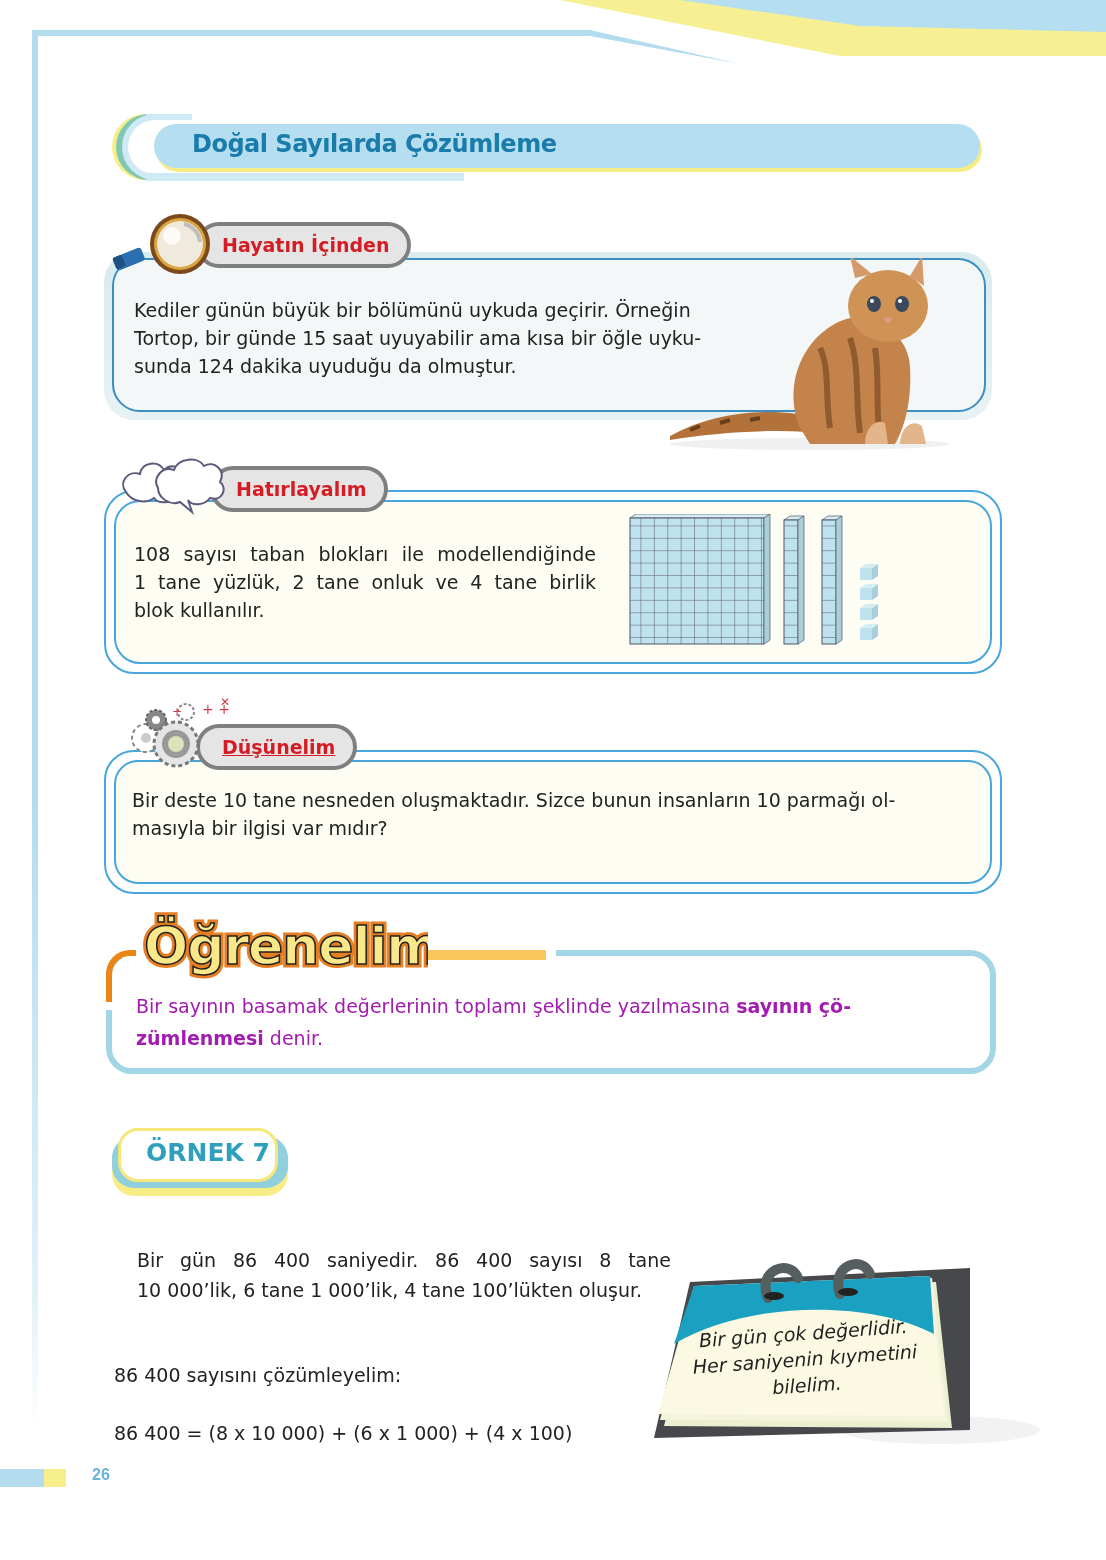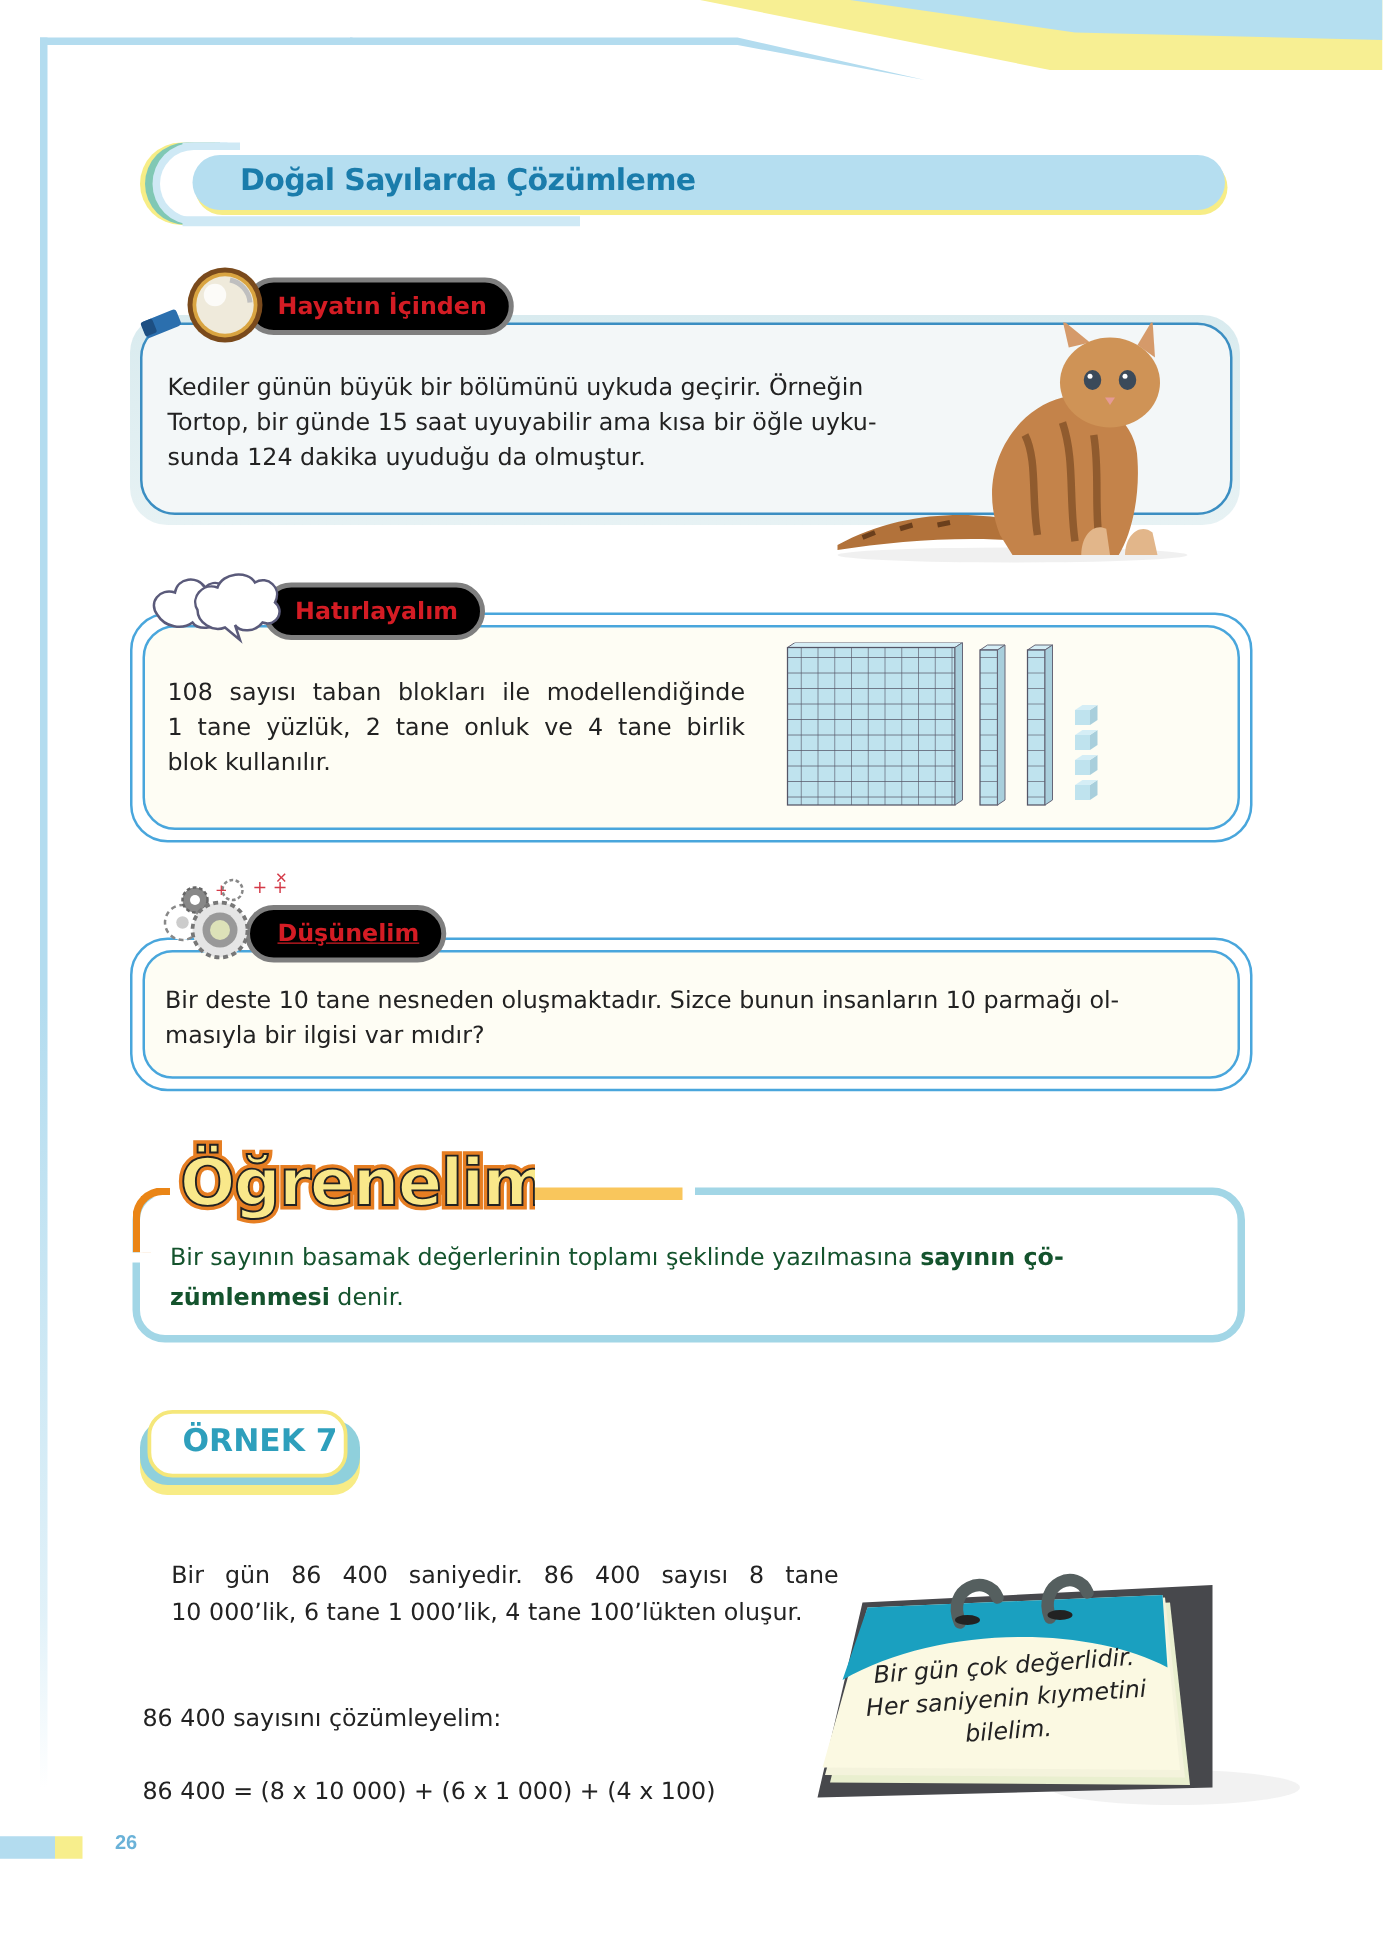--- a/index.html
+++ b/index.html
@@ -24,21 +24,21 @@
   .title-pill-shadow { position: absolute; left: 44px; top: 16px; width: 826px; height: 44px; border-radius: 22px; background: #f7ed86; }
   .title-pill { position: absolute; left: 42px; top: 12px; width: 826px; height: 44px; border-radius: 22px; background: #b5def0; }
   .title-text { position: absolute; left: 80px; top: 18px; font-family: "DejaVu Sans", sans-serif; font-weight: bold; font-size: 24px; color: #1a7cab; letter-spacing: -0.5px; }
 
   
   .box { position: absolute; }
   .box-outer { position: absolute; inset: 0; border-radius: 26px; }
   .box-inner { position: absolute; border-radius: 22px; }
   .box-text { position: absolute; font-size: 19px; line-height: 28px; color: #222; }
 
-  .label-pill { position: absolute; height: 46px; border: 4px solid #7f7f7f; border-radius: 24px; background: #000000;
+  .label-pill { position: absolute; height: 46px; border: 4px solid #7f7f7f; border-radius: 24px; background: #e5e5e5;
     font-family: "DejaVu Sans", sans-serif; font-weight: bold; font-size: 19px; color: #d41c24; padding: 8px 18px 0 22px; white-space: nowrap; }
 
   
   #box1 { left: 104px; top: 252px; width: 888px; height: 168px; }
   #box1 .box-outer { background: linear-gradient(to bottom, #d9ebef, #e7f2f4); border-radius: 30px; }
   #box1 .box-inner { left: 8px; top: 6px; right: 6px; bottom: 8px; border: 2px solid #3b8ec2; background: #f3f7f8; border-radius: 28px; }
   #box1 .box-text { left: 30px; top: 44px; width: 660px; }
 
   
   .magnifier { position: absolute; left: 112px; top: 212px; width: 100px; height: 70px; }
@@ -50,36 +50,36 @@
   #box2 { left: 104px; top: 490px; width: 898px; height: 184px; }
   #box2 .box-outer { border: 2px solid #49a6dc; background: #fff; border-radius: 30px; }
   #box2 .box-inner { left: 10px; top: 10px; right: 10px; bottom: 10px; border: 2px solid #49a6dc; background: #fefdf4; border-radius: 26px; }
   #box2 .box-text { left: 30px; top: 50px; width: 462px; text-align: justify; }
 
   .clouds { position: absolute; left: 118px; top: 452px; width: 110px; height: 64px; }
 
   .blocks { position: absolute; left: 628px; top: 514px; width: 260px; height: 134px; }
 
   
-  #box3 { left: 104px; top: 750px; width: 898px; height: 123px; }
+  #box3 { left: 104px; top: 750px; width: 898px; height: 144px; }
   #box3 .box-outer { border: 2px solid #49a6dc; background: #fff; border-radius: 30px; }
   #box3 .box-inner { left: 10px; top: 10px; right: 10px; bottom: 10px; border: 2px solid #49a6dc; background: #fefdf4; border-radius: 24px; }
   #box3 .box-text { left: 28px; top: 36px; width: 840px; }
 
   .gears { position: absolute; left: 116px; top: 698px; width: 120px; height: 78px; }
 
   
   .learn-frame { position: absolute; left: 106px; top: 950px; width: 890px; height: 124px; }
   .learn-frame .lf-main { position: absolute; left: 0; top: 0; right: 0; bottom: 0; border: 6px solid #a2d6e6; border-radius: 26px; }
   .learn-frame .lf-gap { position: absolute; left: 10px; top: -6px; width: 440px; height: 14px; background: #fff; }
   .learn-orange { position: absolute; left: 106px; top: 950px; width: 30px; height: 52px; border-left: 6px solid #ea8516; border-top: 6px solid #ea8516; border-radius: 24px 0 0 0; }
   .learn-gap-left { position: absolute; left: 100px; top: 1002px; width: 14px; height: 8px; background: #fff; }
   .learn-yellow { position: absolute; left: 424px; top: 950px; width: 122px; height: 10px; background: #f9c65c; }
   .learn-heading { position: absolute; left: 138px; top: 906px; height: 76px; }
-  .learn-text { position: absolute; left: 136px; top: 990px; width: 838px; font-size: 19px; line-height: 32px; color: #14532d; text-align: justify; }
+  .learn-text { position: absolute; left: 136px; top: 990px; width: 838px; font-size: 19px; line-height: 32px; color: #a21caf; text-align: justify; }
   .learn-text b { font-weight: bold; }
 
   
   .ex-badge { position: absolute; left: 112px; top: 1128px; width: 178px; height: 68px; }
   .ex-b1 { position: absolute; left: 0; top: 14px; width: 176px; height: 54px; border-radius: 22px; background: #f8ec86; }
   .ex-b2 { position: absolute; left: 0; top: 8px; width: 176px; height: 52px; border-radius: 22px; background: #8fd0dc; }
   .ex-b3 { position: absolute; left: 6px; top: 0; width: 160px; height: 54px; border-radius: 20px; background: #fff; border: 3px solid #f5e77a; }
   .ex-text { position: absolute; left: 34px; top: 10px; font-family: "DejaVu Sans", sans-serif; font-weight: bold; font-size: 25px; color: #2e9fbc; letter-spacing: 0px; }
 
   .ex-p { position: absolute; left: 114px; font-size: 19px; line-height: 30px; color: #222; }

